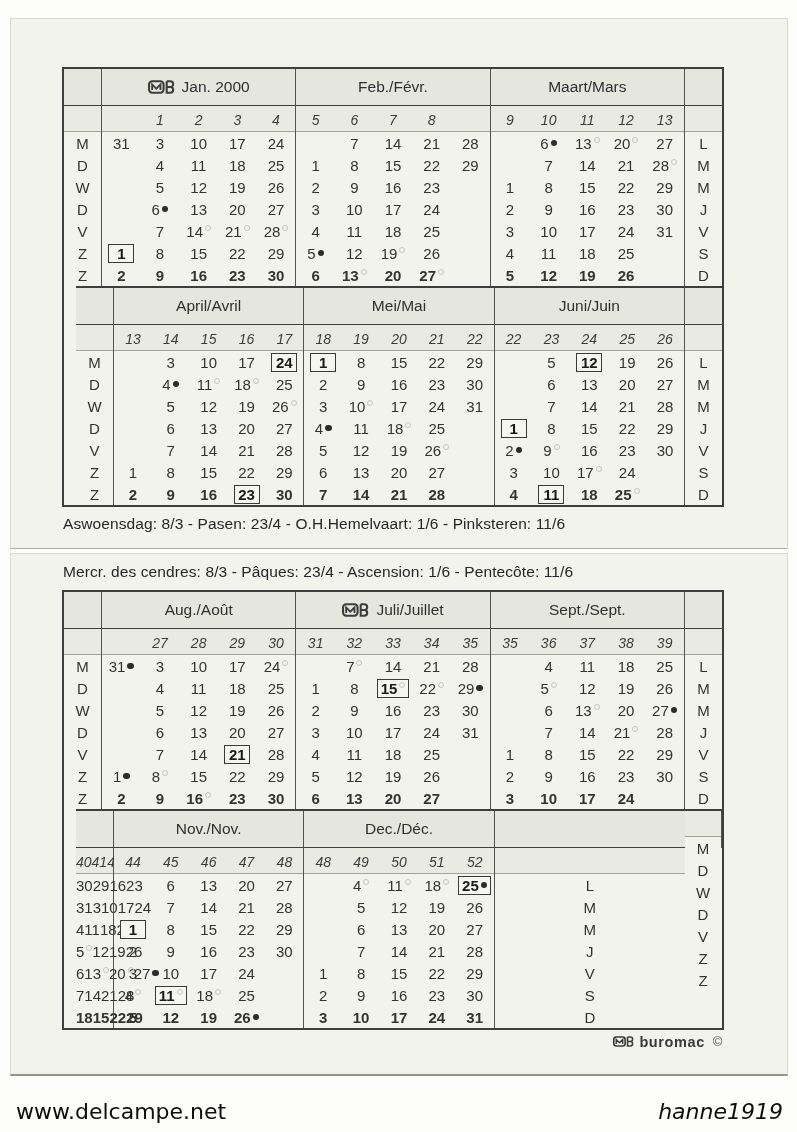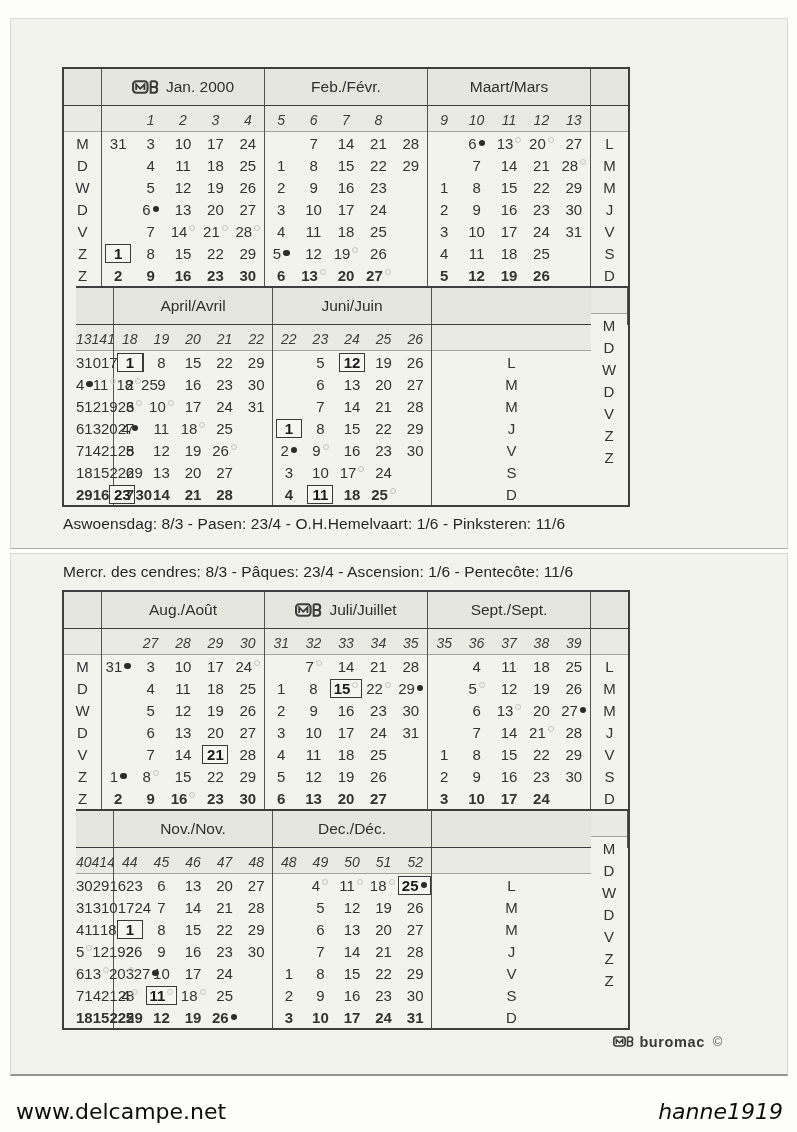--- a/index.html
+++ b/index.html
@@ -17,21 +17,21 @@
     width: 778px;
     background: #f3f3ee;
     border: 1px solid #d9d9d3;
   }
   .card-top { top: 18px; height: 531px; border-bottom: 1px solid #adada7; }
   .card-bottom { top: 553px; height: 523px; border-bottom: 2px solid #94948e; }
 
   .cal-table {
     position: absolute;
     left: 51px;
-    width: 568px;
+    width: 662px;
     border: 2px solid #3e3e3e;
     background: #f3f3ee;
   }
   .card-top .cal-table { top: 48px; }
   .card-bottom .cal-table { top: 36px; }
 
   .sec {
     display: grid;
     grid-template-columns: 38px 1fr 1fr 1fr 37px;
     grid-template-rows: 37px auto;
@@ -562,20 +562,23 @@
           <div class="lrow">S</div>
           <div class="lrow">D</div>
         </div>
       </div>
       <div class="sec">
         <div class="hcell"></div>
         <div class="hcell">
           <span>April/Avril</span>
         </div>
         <div class="hcell">
+          <span>Mei/Mai</span>
+        </div>
+        <div class="hcell">
           <span>Juni/Juin</span>
         </div>
         <div class="hcell last"></div>
         <div class="colcell labels">
           <div class="wkspacer"></div>
           <div class="lrow">M</div>
           <div class="lrow">D</div>
           <div class="lrow">W</div>
           <div class="lrow">D</div>
           <div class="lrow">V</div>

